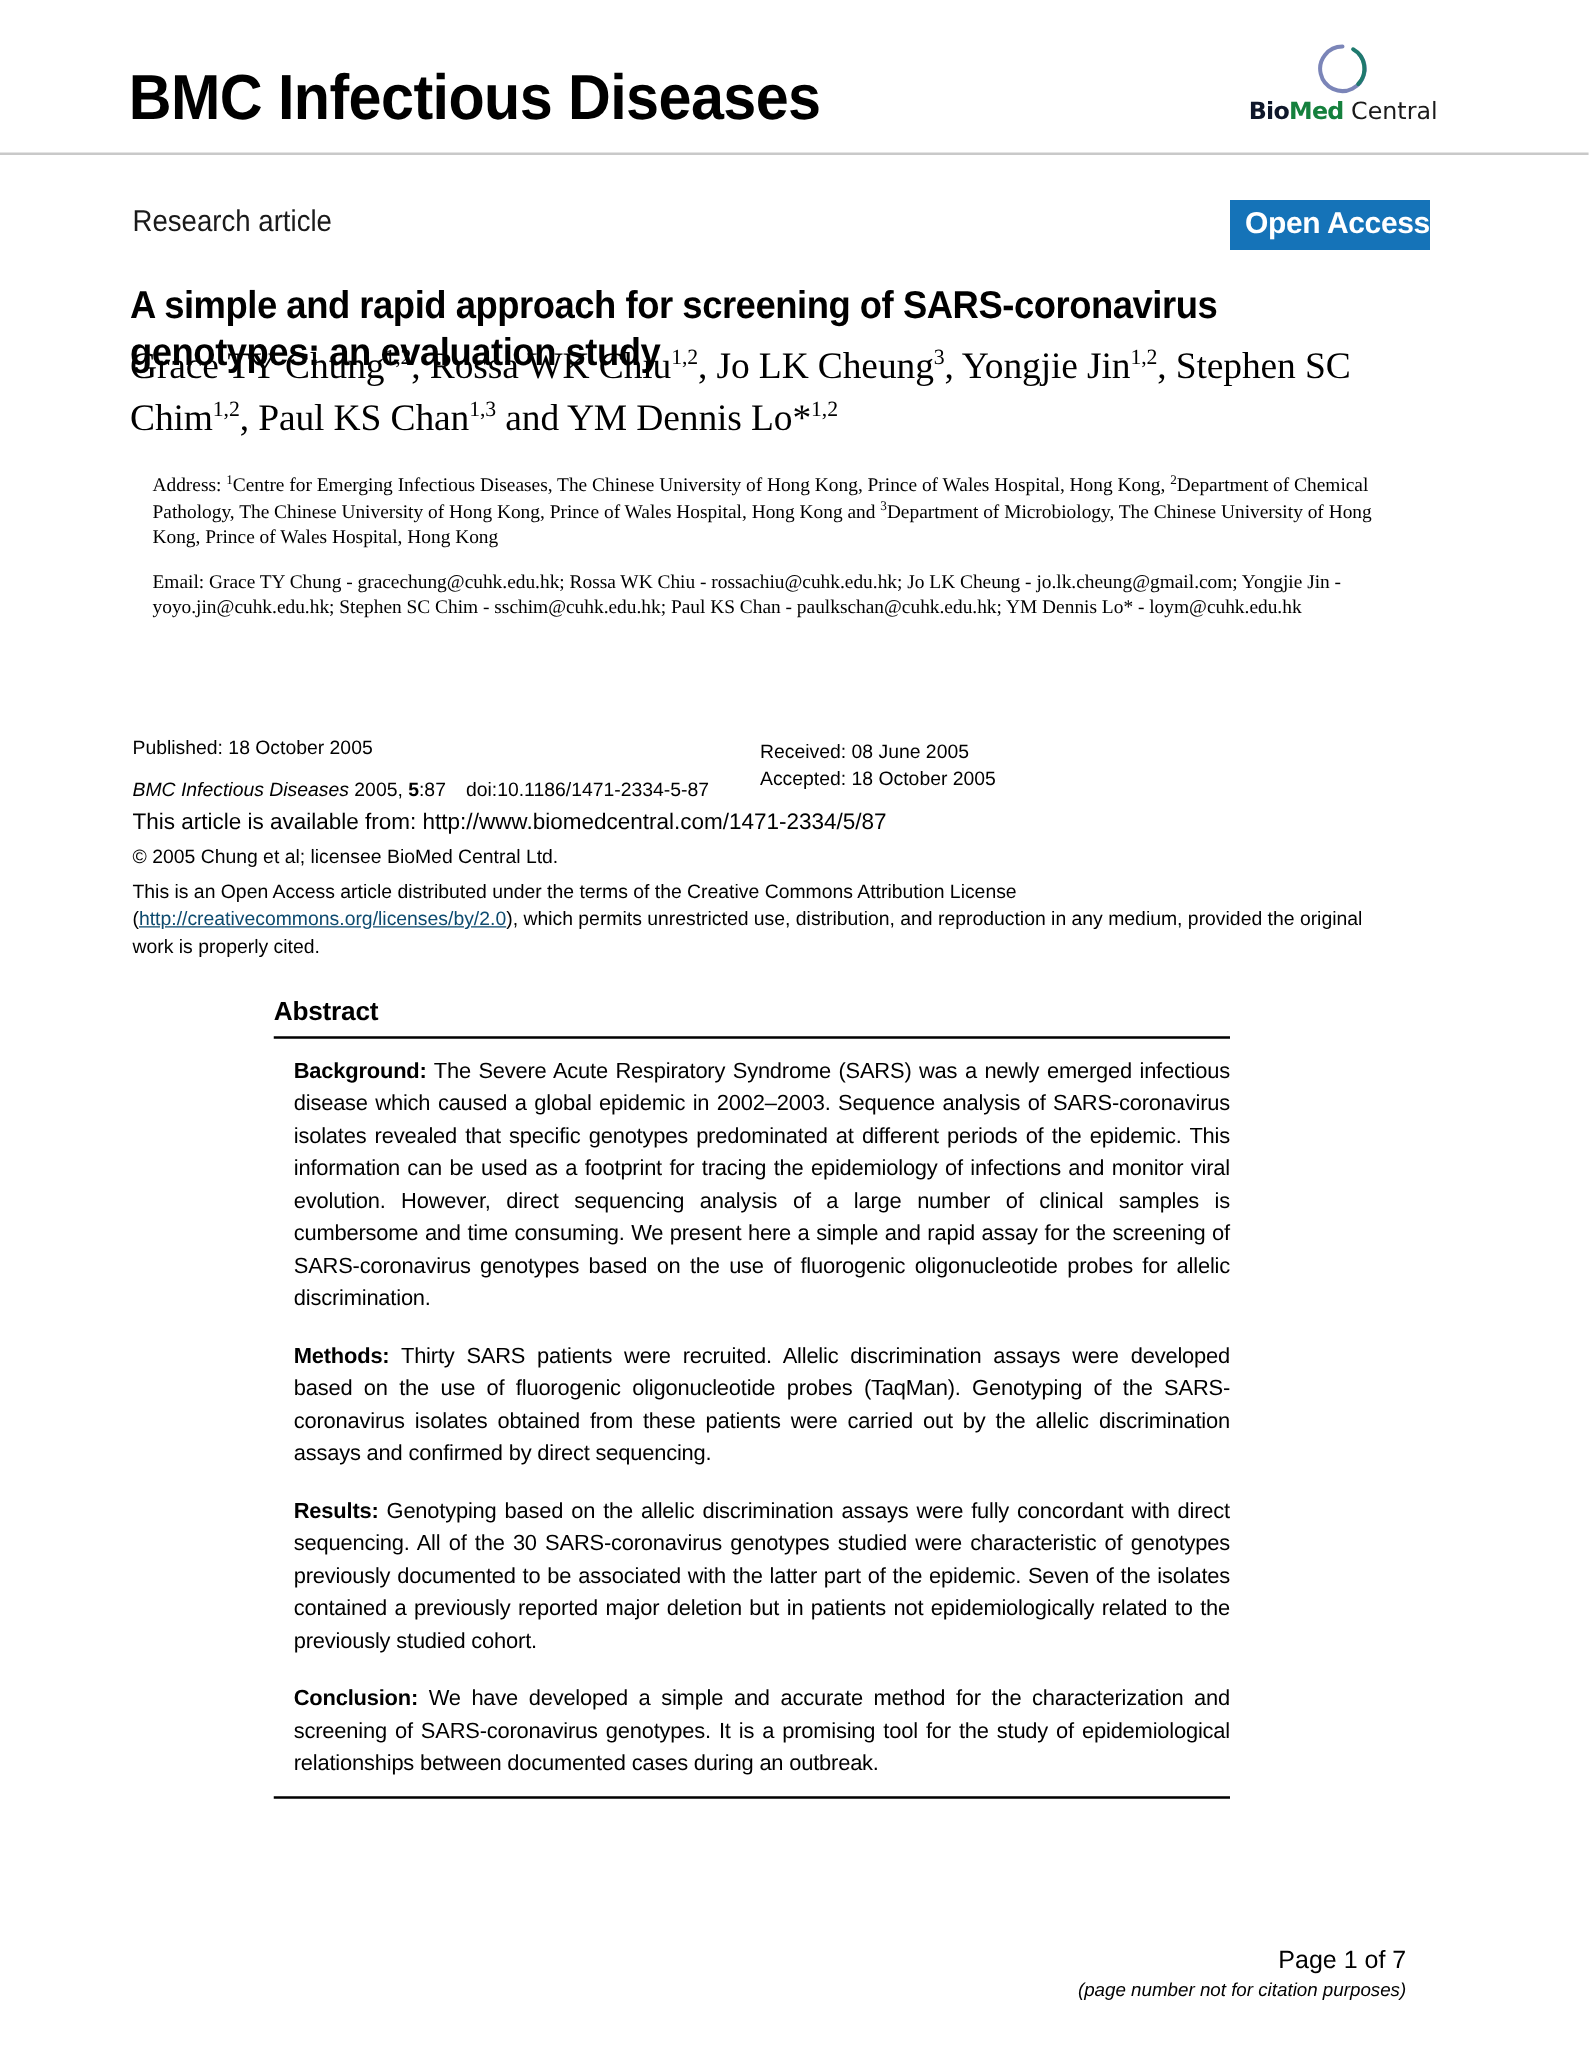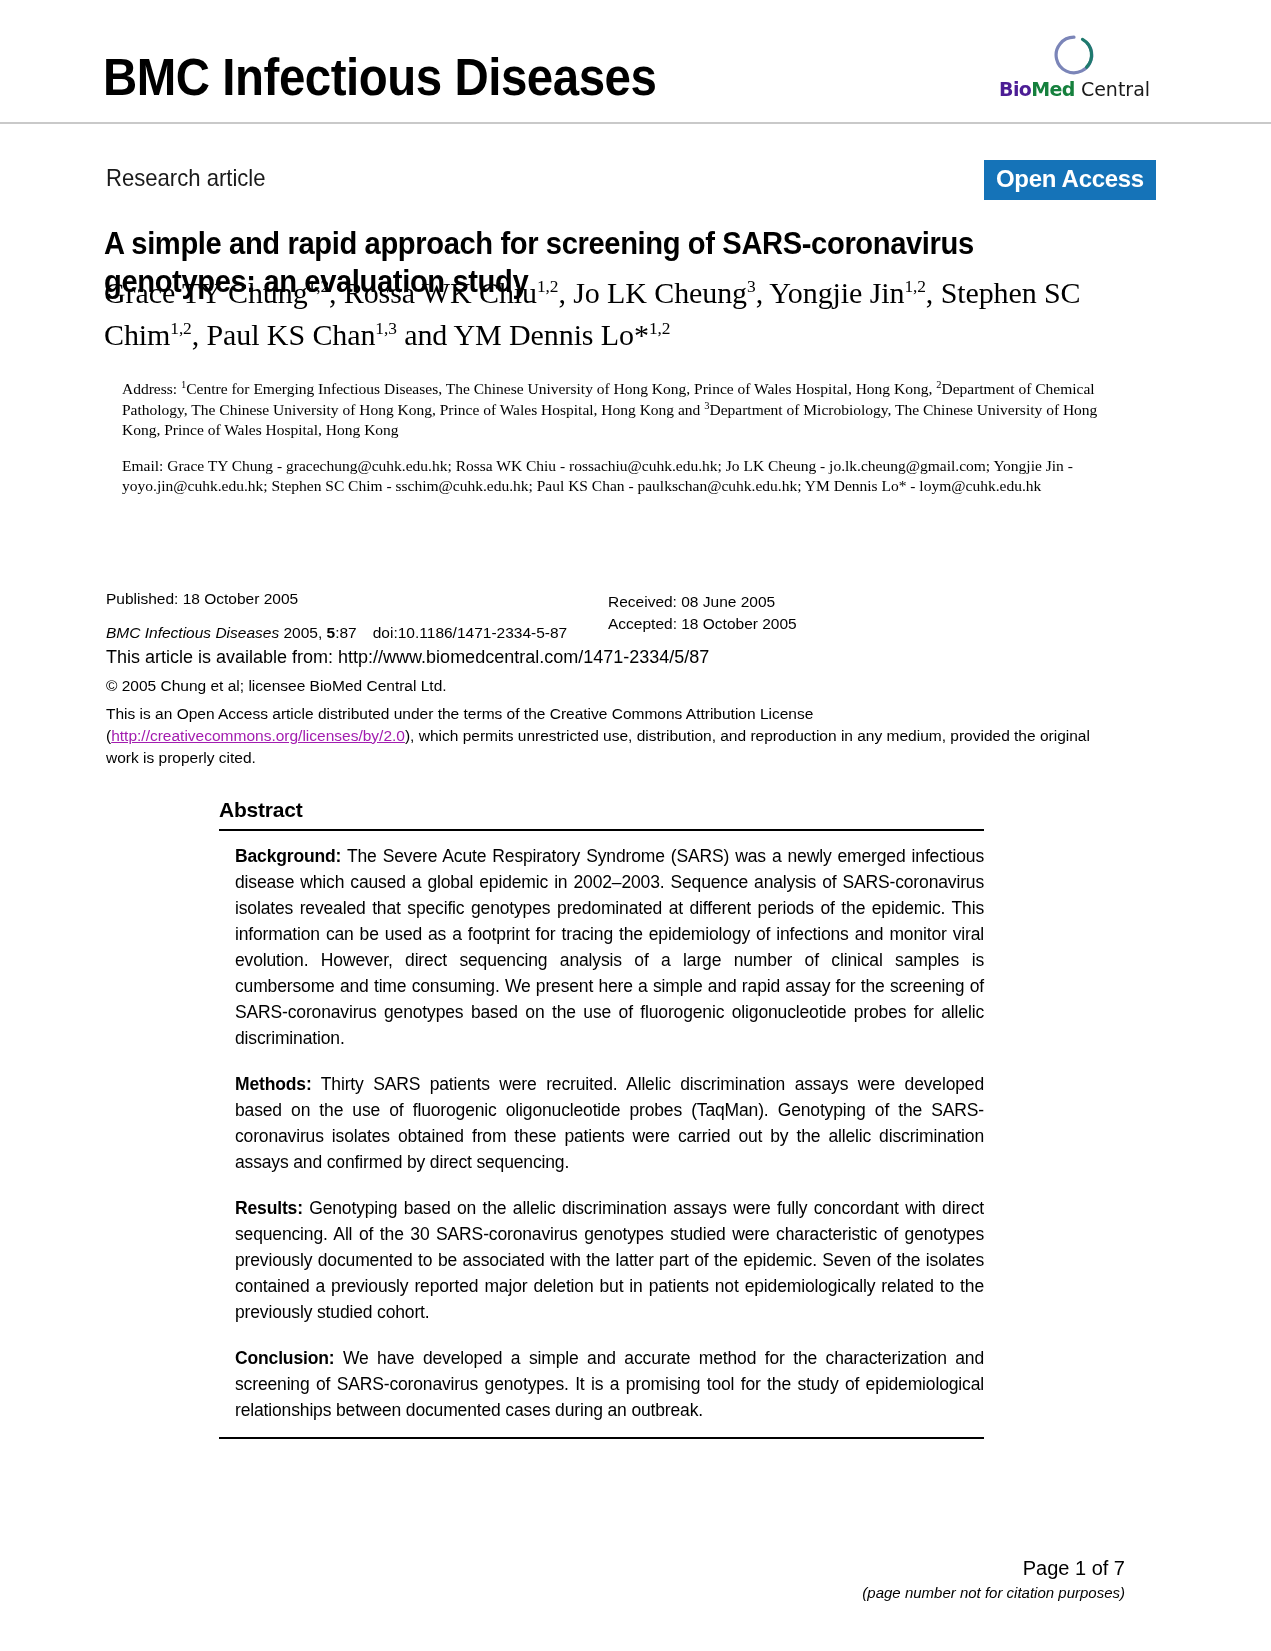--- a/index.html
+++ b/index.html
@@ -60,21 +60,21 @@
   }
   .bmc-wordmark {
     position: absolute;
     left: 0px;
     top: 46px;
     white-space: nowrap;
     font-family: "DejaVu Sans", sans-serif;
     font-size: 19px;
     line-height: 1;
   }
-  .bmc-bio { color: #4c1d95; font-weight: bold; letter-spacing: -0.6px; }
+  .bmc-bio { color: #0f172a; font-weight: bold; letter-spacing: -0.6px; }
   .bmc-med { color: #15803d; font-weight: bold; letter-spacing: -0.6px; }
   .bmc-central { color: #1a1a1a; font-weight: normal; letter-spacing: 0px; }
 
   
   .header-row {
     position: relative;
     margin-top: 40px;
     height: 42px;
   }
   .article-type {
@@ -91,21 +91,21 @@
   .open-access {
     position: absolute;
     left: 984px;
     top: -4px;
     background: #1573b8;
     color: #ffffff;
     font-family: "Liberation Sans", sans-serif;
     font-weight: bold;
     font-size: 24px;
     line-height: 1;
-    padding: 7px 12px 9px 12px;
+    padding: 7px 0 9px 12px;
     white-space: nowrap;
     letter-spacing: -0.3px;
   }
 
   
   .article-title {
     position: absolute;
     left: 104px;
     top: 204px;
     width: 960px;
@@ -184,21 +184,21 @@
   .license-block {
     position: absolute;
     left: 106px;
     top: 675px;
     width: 1000px;
     font-family: "Liberation Sans", sans-serif;
     font-size: 15.5px;
     line-height: 22px;
   }
   .license-block .copyright { margin-bottom: 6px; }
-  .license-link { text-decoration: underline; color: #a21caf; }
+  .license-link { text-decoration: underline; color: #0c4a6e; }
 
   
   .abstract {
     position: absolute;
     left: 219px;
     top: 797px;
     width: 765px;
   }
   .abstract-heading {
     font-family: "Liberation Sans", sans-serif;

